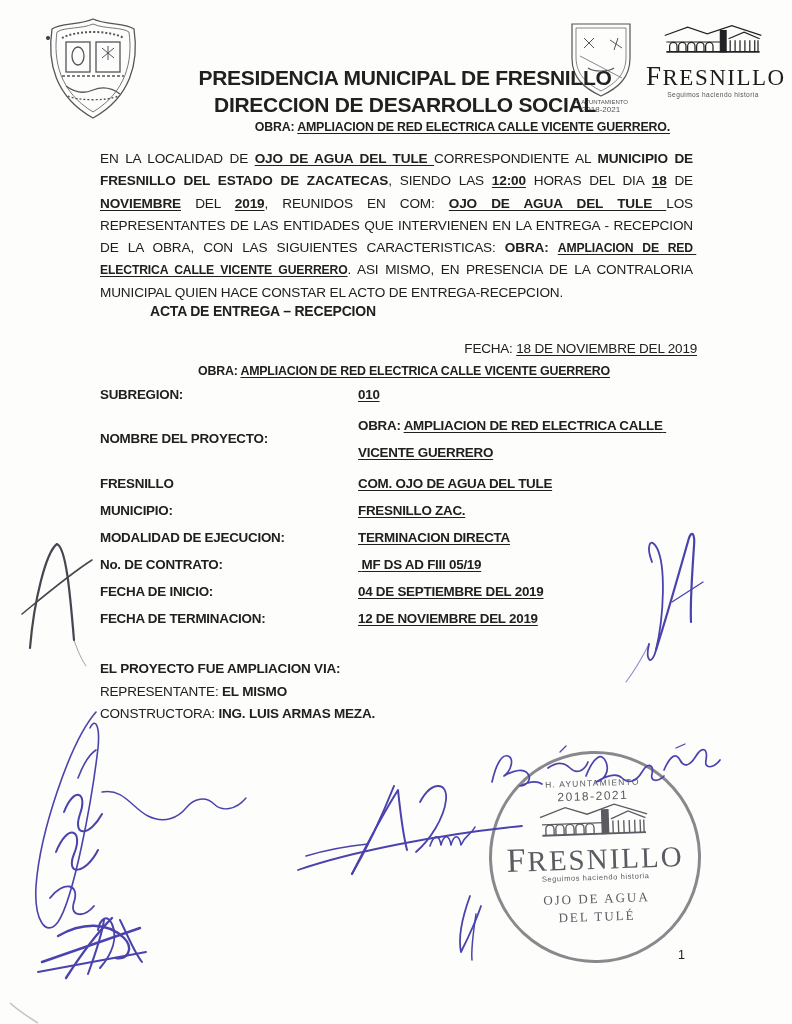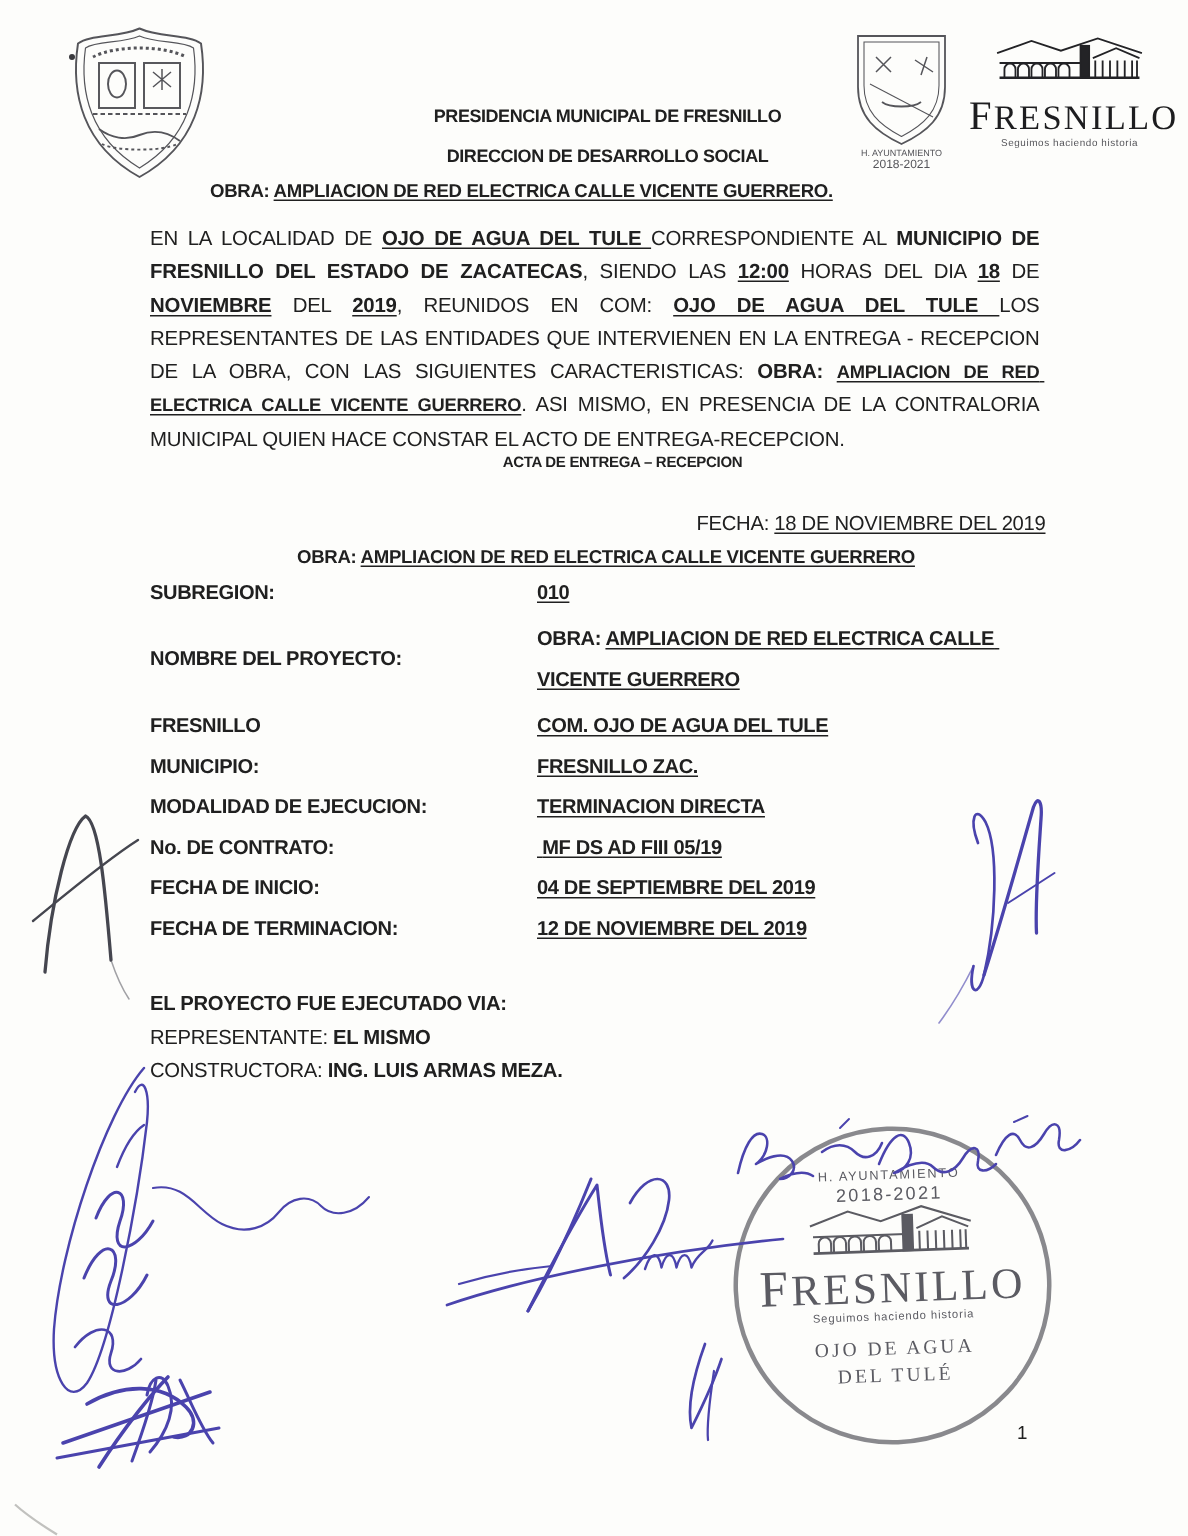--- a/index.html
+++ b/index.html
@@ -7,29 +7,29 @@
     position:relative;width:792px;height:1024px;margin:0 auto;
     background:#fdfdfb;overflow:hidden;color:#202020;
     font-family:"Liberation Sans",sans-serif;
     border-bottom:2px solid #d8d8d4;
   }
   .b{font-weight:bold;}
   .u{text-decoration:underline;text-underline-offset:2px;white-space:pre-wrap;}
   .sm{font-size:12.2px;}
   
   .doc-titles{position:absolute;left:140px;top:64px;width:530px;text-align:center;
-    font-weight:bold;font-size:12px;line-height:27px;letter-spacing:-0.3px;}
-  .obra-header{position:absolute;left:140px;top:120px;width:530px;text-align:left;
+    font-weight:bold;font-size:21px;line-height:27px;letter-spacing:-0.3px;}
+  .obra-header{position:absolute;left:140px;top:120px;width:530px;text-align:right;
     font-weight:bold;font-size:12.4px;letter-spacing:-0.2px;}
   
   .intro{position:absolute;left:100px;top:148px;width:593px;font-size:13.6px;
     line-height:22.3px;text-align:justify;letter-spacing:-0.15px;}
   
-  .acta-title{position:absolute;left:150px;top:303px;width:530px;text-align:center;
-    font-weight:bold;font-size:10px;letter-spacing:-0.2px;}
+  .acta-title{position:absolute;left:150px;top:303px;width:530px;text-align:left;
+    font-weight:bold;font-size:14px;letter-spacing:-0.2px;}
   .fecha-line{position:absolute;top:341px;right:95px;font-size:13.5px;font-weight:normal;letter-spacing:-0.2px;}
   .acta-obra{position:absolute;left:198px;top:364px;font-size:12.4px;font-weight:bold;letter-spacing:-0.2px;}
   
   .fields{position:absolute;left:100px;top:385px;width:606px;font-size:13.4px;letter-spacing:-0.25px;}
   .frow{display:flex;margin-bottom:7.5px;line-height:19.5px;}
   .frow.tall{align-items:center;}
   .flabel{width:258px;font-weight:bold;flex:0 0 auto;}
   .fvalue{font-weight:bold;}
   .fvalue .wrapv{display:inline-block;max-width:308px;line-height:27px;}
   .vprefix{font-weight:bold;}
@@ -161,21 +161,21 @@
       <div class="flabel">FECHA DE INICIO:</div>
       <div class="fvalue"><span class="u">04 DE SEPTIEMBRE DEL 2019</span></div>
     </div>
     <div class="frow">
       <div class="flabel">FECHA DE TERMINACION:</div>
       <div class="fvalue"><span class="u">12 DE NOVIEMBRE DEL 2019</span></div>
     </div>
   </div>
 
   <div class="executor">
-    <div class="b">EL PROYECTO FUE EJECUTADO VIA:</div>
+    <div class="b">EL PROYECTO FUE AMPLIACION VIA:</div>
     <div>
       <span>REPRESENTANTE:</span>
       <span class="b">EL MISMO</span>
     </div>
     <div>
       <span>CONSTRUCTORA:</span>
       <span class="b">ING. LUIS ARMAS MEZA.</span>
     </div>
   </div>
 

